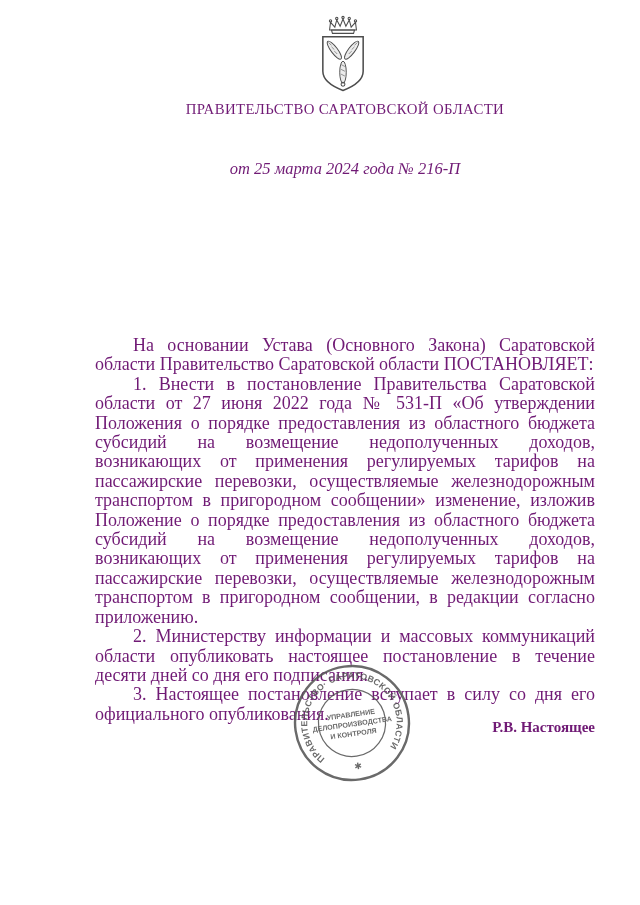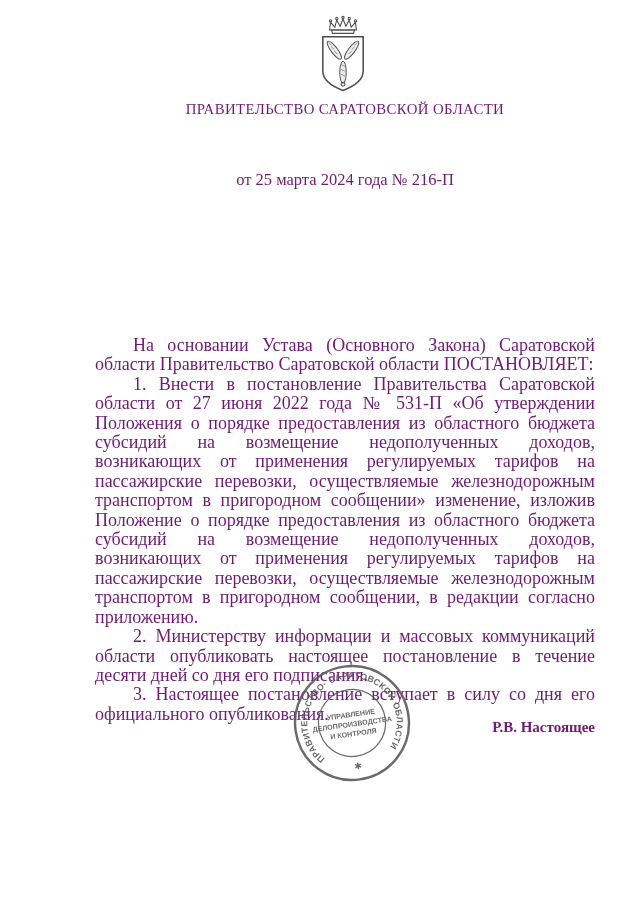--- a/index.html
+++ b/index.html
@@ -14,21 +14,21 @@
   }
   
   .emblem {
     position:absolute; top:13px; left:319px;
     width:48px; height:82px;
   }
   
   .hdr { position:absolute; left:95px; width:500px; text-align:center; white-space:nowrap; }
   .org-name   { top:101px; font-size:14.8px; letter-spacing:0.4px; }
   .doc-type   { top:124px; font-size:19px; font-weight:bold; letter-spacing:7px; padding-left:7px; }
-  .date-line  { top:170px; font-size:16.5px; }
+  .date-line  { top:159px; font-size:16.5px;font-style:italic; }
   .city-line  { top:193px; font-size:12.5px; }
   
   .doc-title {
     position:absolute; left:95px; top:250px; width:500px;
     font-size:15.5px; font-weight:bold; line-height:20px;
     white-space:pre-line;
   }
   
   .body-text { position:absolute; left:95px; top:336px; width:500px; }
   .body-text p {

